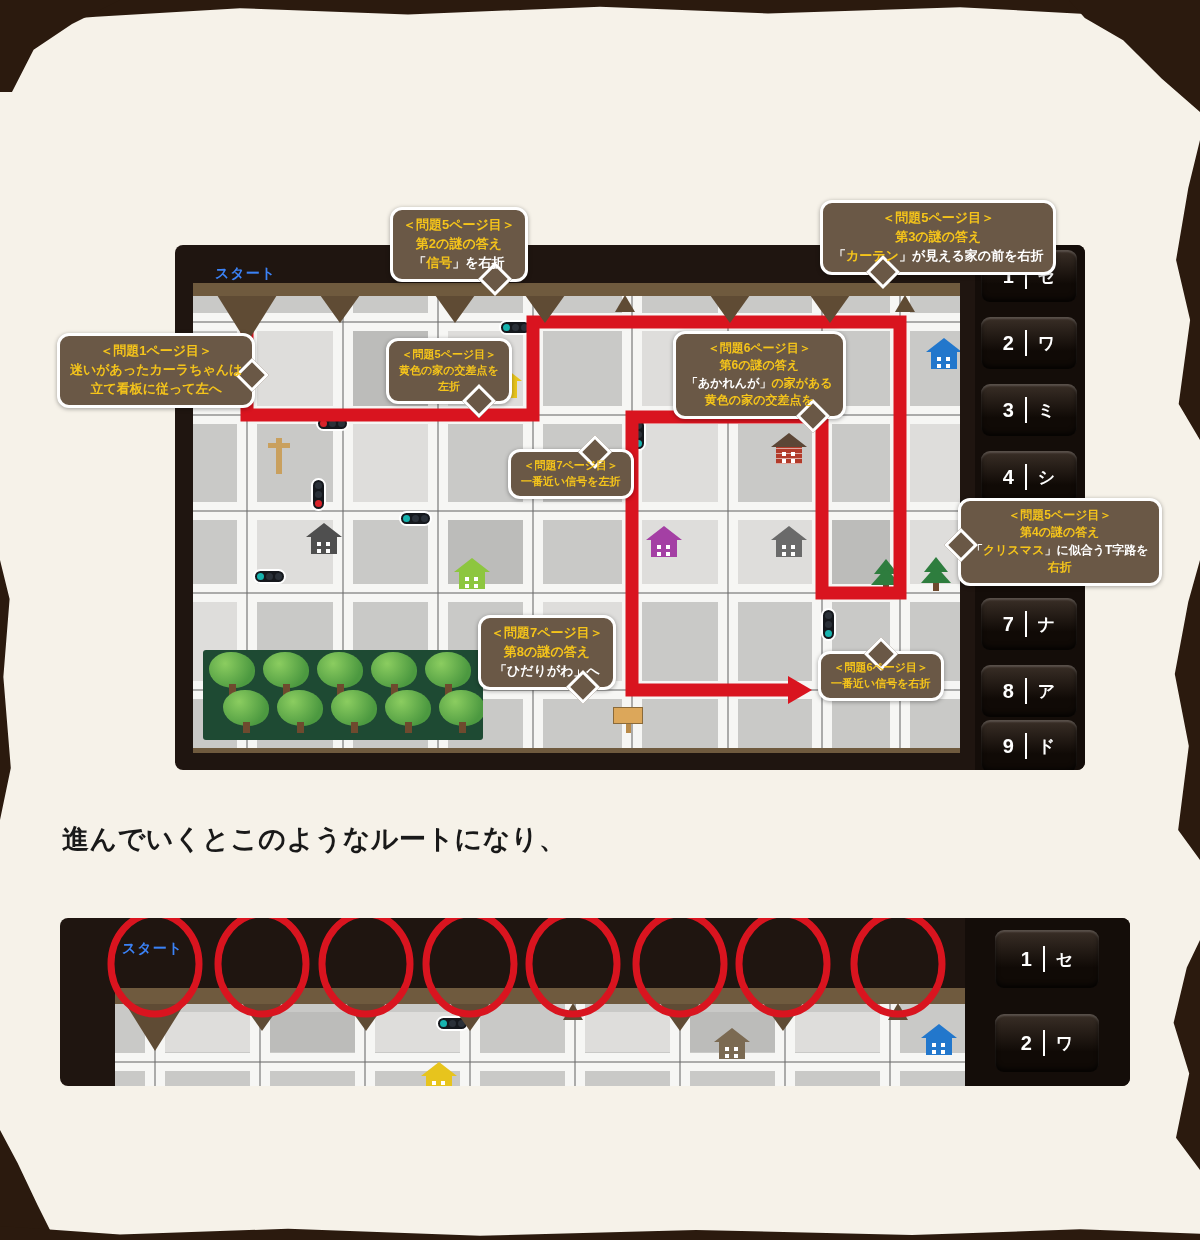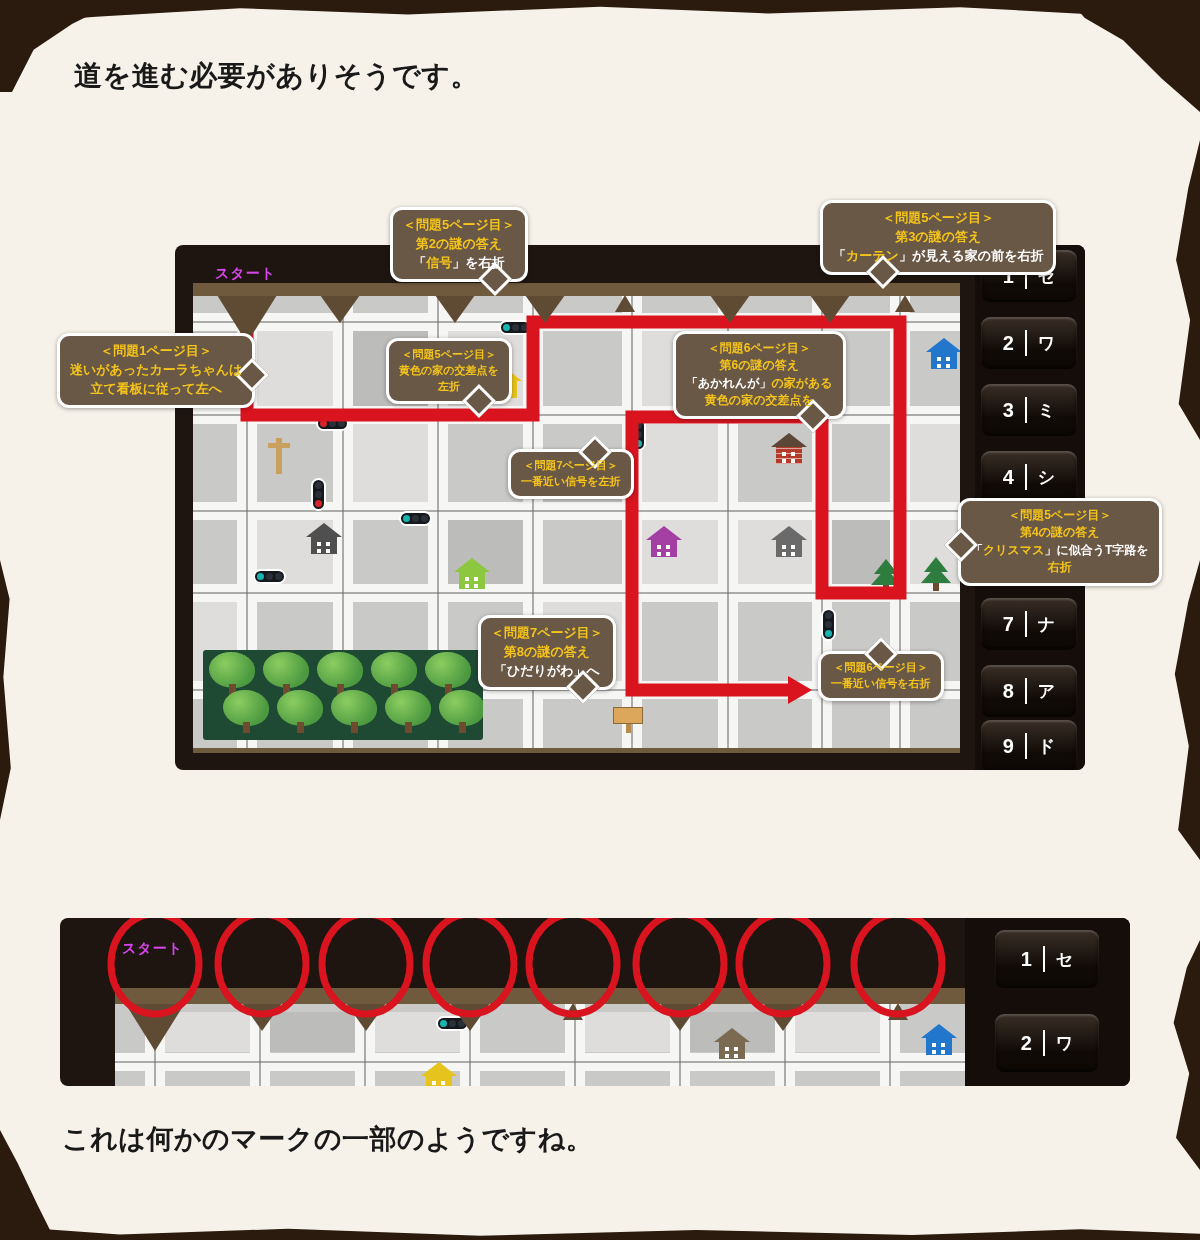--- a/index.html
+++ b/index.html
@@ -18,21 +18,21 @@
   .rv,.rh,.blk,.glx,.gly{position:absolute}
   .rv{top:0;bottom:0;width:20px;background:#f6f6f4}
   .rh{left:0;right:0;height:18px;background:#f6f6f4}
   .blk{z-index:0}
   .glx{top:0;bottom:0;width:2px;background:rgba(110,110,110,.55);z-index:1}
   .gly{left:0;right:0;height:2px;background:rgba(110,110,110,.55);z-index:1}
   .nv,.na{position:absolute;width:0;height:0;z-index:4}
   .nv{border-left:20px solid transparent;border-right:20px solid transparent;border-top:28px solid #5f4b34}
   .nvbig{border-left-width:30px;border-right-width:30px;border-top-width:48px}
   .na{border-left:10px solid transparent;border-right:10px solid transparent;border-bottom:17px solid #5f4b34}
-  .startlbl{position:absolute;color:#d946ef;font-size:14px;font-weight:bold;z-index:5;letter-spacing:1px}
+  .startlbl{position:absolute;color:#3b82f6;font-size:14px;font-weight:bold;z-index:5;letter-spacing:1px}
   .routesvg{position:absolute;left:0;top:0;z-index:3}
   .circsvg{position:absolute;left:0;top:0;z-index:9}
 
   .keypanel{position:absolute;top:0;bottom:0;background:#140d09}
   .key{position:absolute;background:linear-gradient(180deg,#3a2f27,#100a06 65%);
        border-radius:9px;display:flex;align-items:center;justify-content:center;gap:11px;
        color:#fff;font-weight:bold;box-shadow:inset 0 2px 2px rgba(255,255,255,.18),inset 0 -3px 5px rgba(0,0,0,.7);z-index:5}
   .key .num{font-size:20px}.key .kana{font-size:17px}
   .key .bar{width:2px;height:26px;background:#fff}
 
@@ -73,26 +73,25 @@
 <div class="torn" style="left:1040px;top:0;width:160px;height:112px;clip-path:polygon(18% 0,100% 0,100% 100%,76% 70%,52% 36%,28% 16%)"></div>
 <div class="torn" style="left:0;top:0;width:120px;height:92px;clip-path:polygon(0 0,100% 0,60% 26%,28% 54%,10% 100%,0 100%)"></div>
 <div class="torn" style="left:1174px;top:140px;width:26px;height:300px;clip-path:polygon(100% 0,100% 100%,18% 88%,62% 60%,8% 40%,55% 16%)"></div>
 <div class="torn" style="left:1172px;top:560px;width:28px;height:300px;clip-path:polygon(100% 0,100% 100%,22% 90%,60% 62%,10% 38%,58% 14%)"></div>
 <div class="torn" style="left:1170px;top:940px;width:30px;height:230px;clip-path:polygon(100% 0,100% 100%,20% 86%,64% 58%,12% 36%,56% 12%)"></div>
 <div class="torn" style="left:0;top:1130px;width:55px;height:110px;clip-path:polygon(0 0,32% 30%,68% 68%,100% 100%,0 100%)"></div>
 <div class="torn" style="left:0;top:1226px;width:1200px;height:14px;clip-path:polygon(0 0,10% 60%,24% 20%,40% 70%,58% 28%,76% 64%,90% 24%,100% 55%,100% 100%,0 100%)"></div>
 <div class="torn" style="left:0;top:560px;width:12px;height:260px;clip-path:polygon(0 0,80% 15%,28% 45%,90% 80%,0 100%)"></div>
 
 <div id="intro" class="textblock">
-  <div>道を進む必要がありそうです。</div>
 </div>
 <div id="midtext" class="textblock">
+  <div>進んでいくとこのようなルートになり、</div>
 </div>
 <div id="outrotext" class="textblock">
-  <div>これは何かのマークの一部のようですね。</div>
 </div>
 
 <div id="map1" class="mapframe" style="left: 175px; top: 245px; width: 910px; height: 525px;">
     <div class="strip" style="left: 18px; top: 38px; width: 767px; height: 13px;"></div>
     <div class="inner" style="left: 18px; top: 51px; width: 767px; height: 452px;">
       <div class="blk" style="left: 64px; top: 35px; width: 76px; height: 75px; background: rgb(222, 221, 219);"></div>
       <div class="blk" style="left: 255px; top: 35px; width: 75px; height: 75px; background: rgb(222, 221, 219);"></div>
       <div class="blk" style="left: 449px; top: 35px; width: 86px; height: 75px; background: rgb(222, 221, 219);"></div>
       <div class="blk" style="left: 160px; top: 128px; width: 75px; height: 78px; background: rgb(222, 221, 219);"></div>
       <div class="blk" style="left: 449px; top: 128px; width: 86px; height: 160px; background: rgb(222, 221, 219);"></div>

